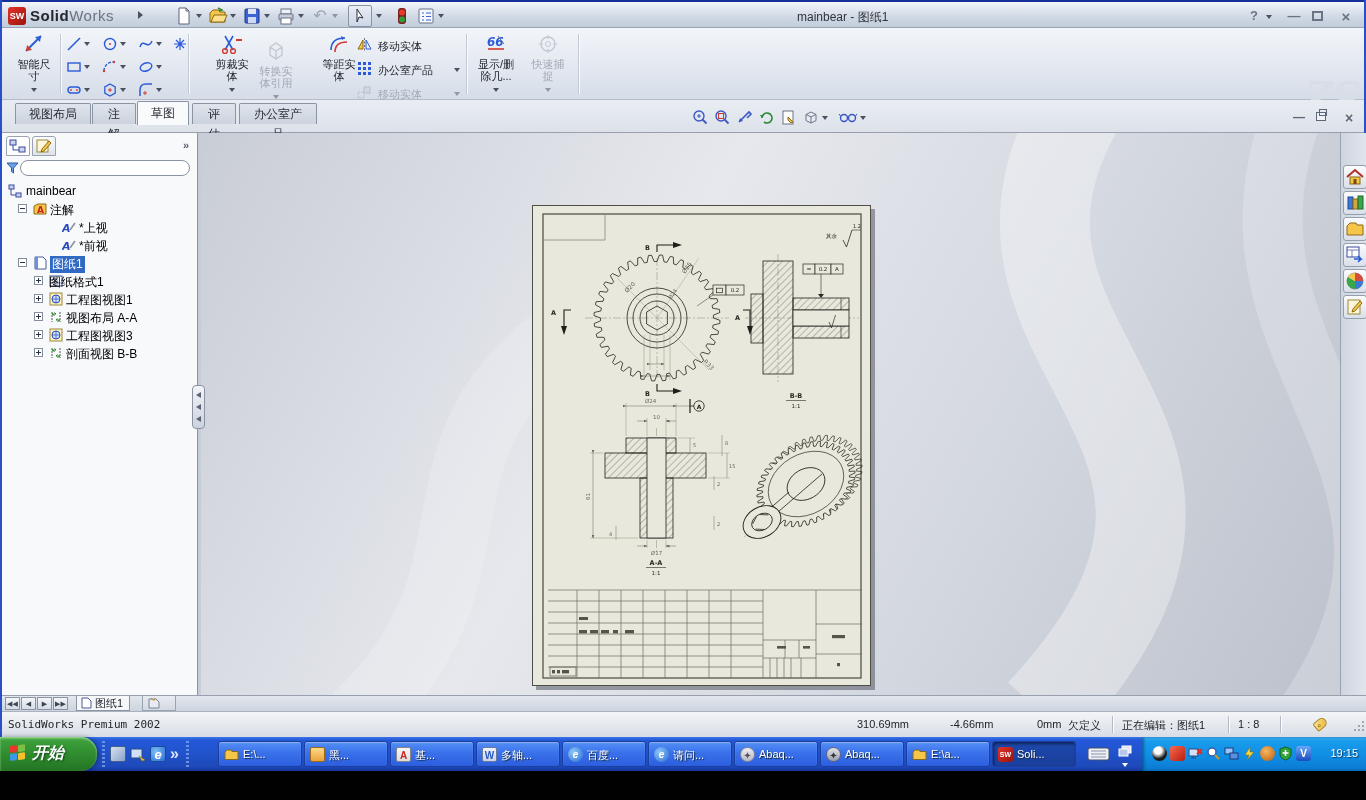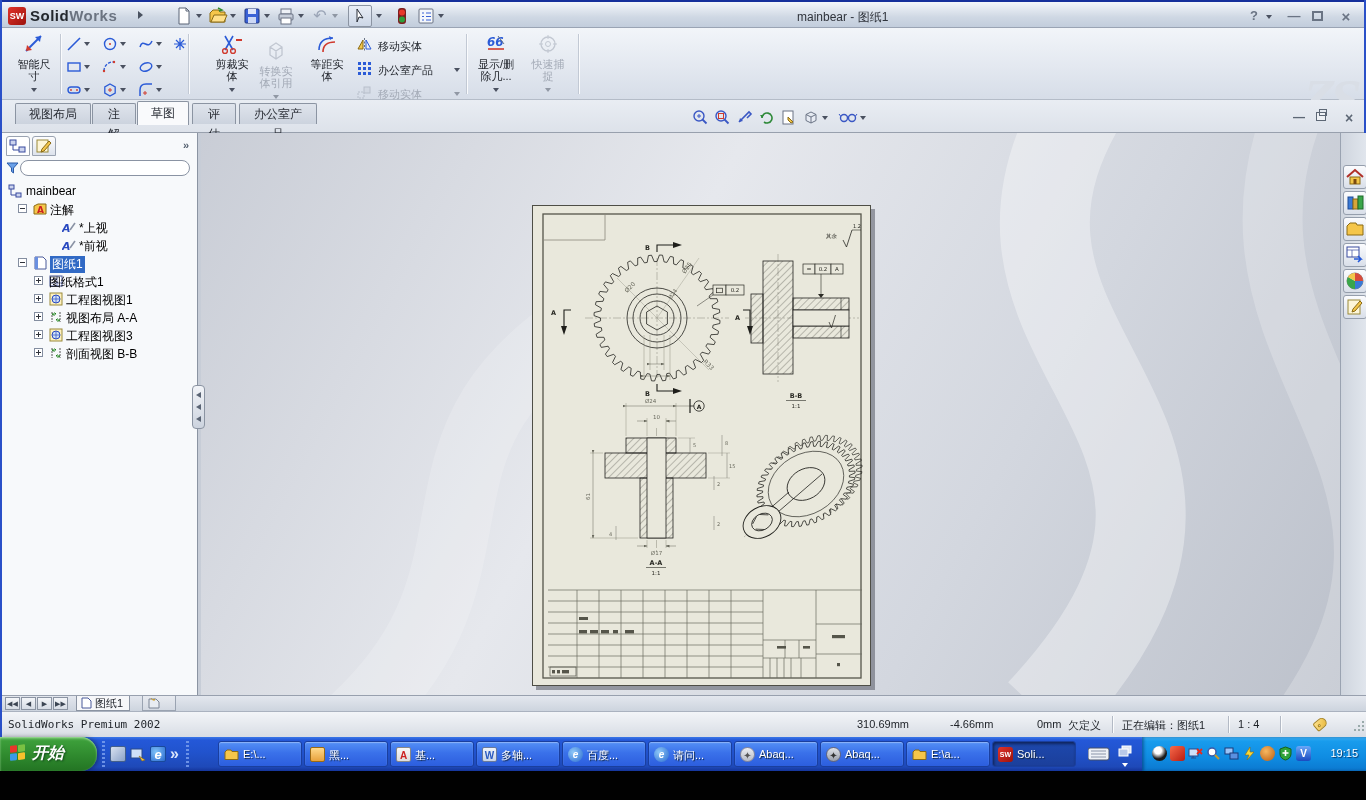--- a/index.html
+++ b/index.html
@@ -8,21 +8,21 @@
   .abs { position:absolute; }
 
   
   .window { position:absolute; left:0; top:0; width:1366px; height:737px;
     border-left:2px solid #2a50c8; border-right:2px solid #2a50c8; background:#dfe3ea; }
   .titlebar { position:absolute; left:0; top:0; width:100%; height:28px;
     background:linear-gradient(#f4f7fb,#cfd8e4 60%,#c2cddc); border-top:2px solid #16309c; border-bottom:1px solid #9aa4b4; }
   .logo-cube { position:absolute; left:6px; top:5px; width:18px; height:18px; border-radius:3px;
     background:linear-gradient(135deg,#e2342b,#9c120c); color:#fff; font-weight:bold; font-size:9px; text-align:center; line-height:18px; }
   .brand { position:absolute; left:28px; top:5px; font-size:15px; font-weight:bold; color:#3a3f46; letter-spacing:.5px;}
-  .brand b { color:#23272d; } .brand span { color:#6b7380; font-weight:bold;}
+  .brand b { color:#23272d; } .brand span { color:#6b7380; font-weight:normal;}
   .brand-arrow { position:absolute; left:136px; top:9px; width:0; height:0; border-left:5px solid #4a5260; border-top:4px solid transparent; border-bottom:4px solid transparent; }
   .tb-ic { position:absolute; top:4px; width:20px; height:20px; }
   .dd { width:0; height:0; border-left:3.5px solid transparent; border-right:3.5px solid transparent; border-top:4px solid #4a5160; display:inline-block; }
   .tb-dd { position:absolute; top:12px; }
   .title-text { position:absolute; left:795px; top:7px; font-size:12px; color:#30343c; }
   .winbtn { position:absolute; top:6px; color:#6a7484; font-size:13px; font-weight:bold; width:20px; text-align:center; }
 
   
   .ribbon { position:absolute; left:0; top:28px; width:100%; height:72px;
     background:linear-gradient(#f2f5f9,#e3e8f0 55%,#d6dde8); border-bottom:1px solid #b4bcc8; }
@@ -272,21 +272,21 @@
       <div class="rbig gray" style="left:246px; top:11px">
         <svg width="24" height="24">
             <path d="M6,8 l6,-4 6,4 v8 l-6,4 -6,-4 z M6,8 l6,4 6,-4 M12,12 v8" fill="none" stroke="#8f97a6" stroke-width="1.3"></path>
           </svg>
         <div class="lines">
             <div>转换实</div>
             <div>体引用</div>
           </div>
         <span class="dd" style="margin-top:3px; opacity:.5"></span>
       </div>
-      <div class="rbig" style="left:300px; top:4px; width:50px">
+      <div class="rbig" style="left:312px; top:4px; width:50px">
         <svg width="24" height="24">
             <path d="M4,18 Q4,6 18,6" fill="none" stroke="#2b5bd7" stroke-width="1.6"></path>
             <path d="M8,20 Q8,10 20,10" fill="none" stroke="#d03a2e" stroke-width="1.6"></path>
             <path d="M18,6 l-4,-2 1,4 z" fill="#2b5bd7"></path>
           </svg>
         <div class="lines">
             <div>等距实</div>
             <div>体</div>
           </div>
       </div>
@@ -836,21 +836,21 @@
 
     <div class="statusbar">
       <div class="seg" style="left:6px; font-family:'DejaVu Sans Mono',monospace">SolidWorks Premium 2002</div>
       <div class="seg" style="left:855px">310.69mm</div>
       <div class="seg" style="left:948px">-4.66mm</div>
       <div class="seg" style="left:1035px">0mm</div>
       <div class="seg" style="left:1066px">欠定义</div>
       <div class="ssep" style="left:1110px"></div>
       <div class="seg" style="left:1120px">正在编辑：图纸1</div>
       <div class="ssep" style="left:1226px"></div>
-      <div class="seg" style="left:1236px">1 : 4</div>
+      <div class="seg" style="left:1236px">1 : 8</div>
       <div class="ssep" style="left:1278px"></div>
       <div class="tagic">
           <i></i>
         </div>
       <div class="grip"></div>
     </div>
   </div>
 
   <div class="taskbar">
     <div class="startbtn">

